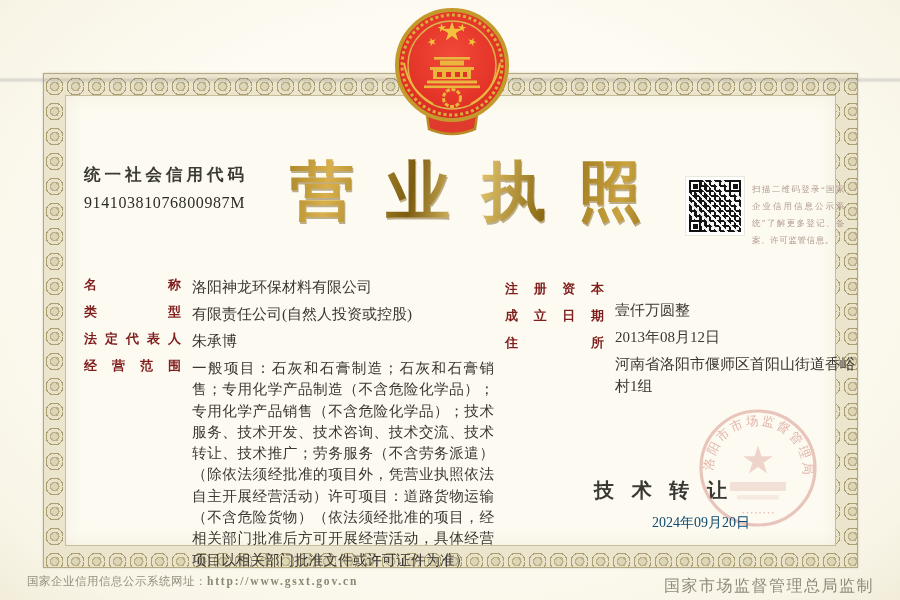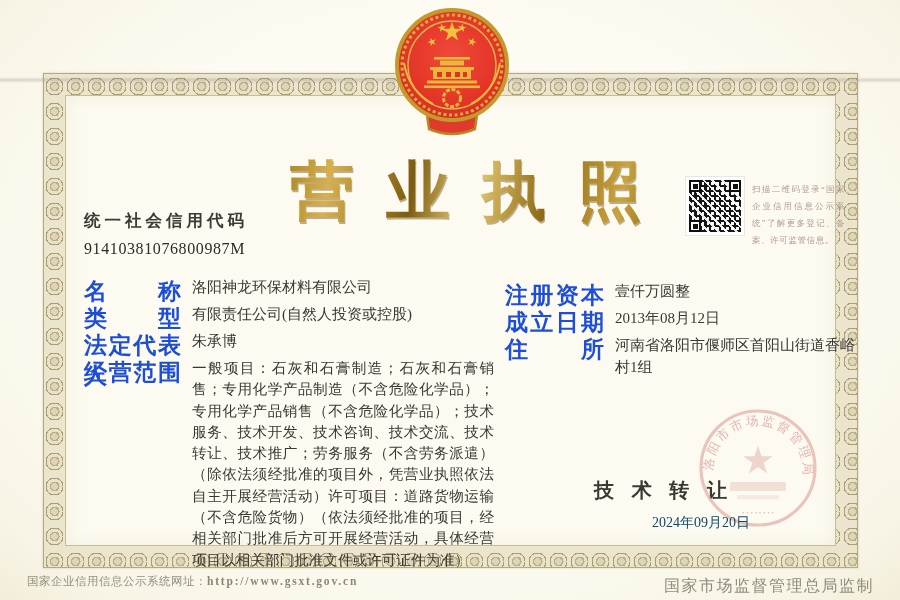--- a/index.html
+++ b/index.html
@@ -16,21 +16,21 @@
          border:1px solid #b2a981;
          box-shadow:0 0 2px rgba(140,130,90,.35);}
   .frame-inner{position:absolute;inset:21px;background:#fdfbf1;border:1px solid #c6be9a;
          box-shadow:inset 0 0 18px rgba(190,180,140,.18);}
   .scanline{position:absolute;left:0;top:77px;width:900px;height:6px;opacity:.5;
          background:linear-gradient(180deg, rgba(255,255,255,0), rgba(125,125,132,.55), rgba(255,255,255,0));}
   .emblem{position:absolute;left:387px;top:5px;width:130px;height:136px;}
   
   .credit{position:absolute;left:84px;top:164px;}
   .credit-label{font-family:"Liberation Sans","DejaVu Sans",sans-serif;font-weight:700;
-         font-size:16.5px;letter-spacing:4px;color:#3c3a35;margin-top:46px;}
+         font-size:16.5px;letter-spacing:4px;color:#3c3a35;}
   .credit-value{margin-top:8px;font-size:16px;letter-spacing:.6px;color:#2d2b27;}
   
   .title{position:absolute;left:258px;top:148px;width:408px;text-align:right;
          font-size:64px;font-weight:700;letter-spacing:32px;text-indent:32px;white-space:nowrap;
          color:#9a7718;
          background:linear-gradient(100deg,#8a6712 0%,#d9b04a 18%,#7c5c10 38%,#eacd74 52%,#8d6a14 70%,#caa23e 88%,#7f5f10 100%);
          -webkit-background-clip:text;background-clip:text;-webkit-text-fill-color:transparent;
          filter:drop-shadow(1.5px 2px 0.6px rgba(110,80,15,.45));}
   
   .qr{position:absolute;left:686px;top:177px;width:58px;height:58px;background:#fff;
@@ -42,27 +42,27 @@
       background:repeating-linear-gradient(45deg,rgba(255,255,255,.95) 0 2px,transparent 2px 7px,
                  rgba(255,255,255,.9) 7px 9px,transparent 9px 13px);}
   .qf{position:absolute;width:12px;height:12px;border:2.5px solid #101010;background:#fff;box-sizing:border-box;}
   .qf::after{content:"";position:absolute;inset:1.5px;background:#101010;}
   .qf1{left:3px;top:3px}.qf2{right:3px;top:3px}.qf3{left:3px;bottom:3px}
   .qr-caption{position:absolute;left:752px;top:181px;width:93px;font-size:8.5px;line-height:2.02;
       color:#b29a92;letter-spacing:.6px;text-align:justify;}
   
   .row{position:absolute;display:flex;align-items:flex-start;}
   .flabel{flex:none;font-family:"Liberation Sans","DejaVu Sans",sans-serif;font-weight:700;
-      font-size:23px;line-height:1.3;color:#1d4ed8;
+      font-size:13px;line-height:1.3;color:#7f1d1d;
       text-align:justify;text-align-last:justify;text-justify:inter-character;}
   .left-col .flabel{width:97px;}
   .right-col .flabel{width:99px;}
   .fvalue{margin-left:11px;font-size:15px;line-height:1.45;color:#3a3733;}
   .left-col .fvalue{width:302px;}
-  .right-col .fvalue{width:246px;}
+  .right-col .fvalue{width:246px;margin-top:19px;}
   .scope-value{font-size:14.6px;line-height:21.3px;text-align:justify;}
   .r-name{left:84px;top:277px}.r-type{left:84px;top:304px}.r-rep{left:84px;top:331px}.r-scope{left:84px;top:358px}
   .r-cap{left:505px;top:281px}.r-est{left:505px;top:308px}.r-addr{left:505px;top:335px}
   
   .registry-label{position:absolute;left:594px;top:477px;width:133px;
       font-family:"Liberation Sans","DejaVu Sans",sans-serif;font-weight:700;font-size:20px;color:#3a3833;
       text-align:justify;text-align-last:justify;text-justify:inter-character;}
   .seal{position:absolute;left:693px;top:403px;width:130px;height:130px;filter:blur(.4px);opacity:.92;}
   .date-row{position:absolute;left:652px;top:514px;width:188px;display:flex;justify-content:flex-start;
       font-size:14px;color:#0c4a6e;}

